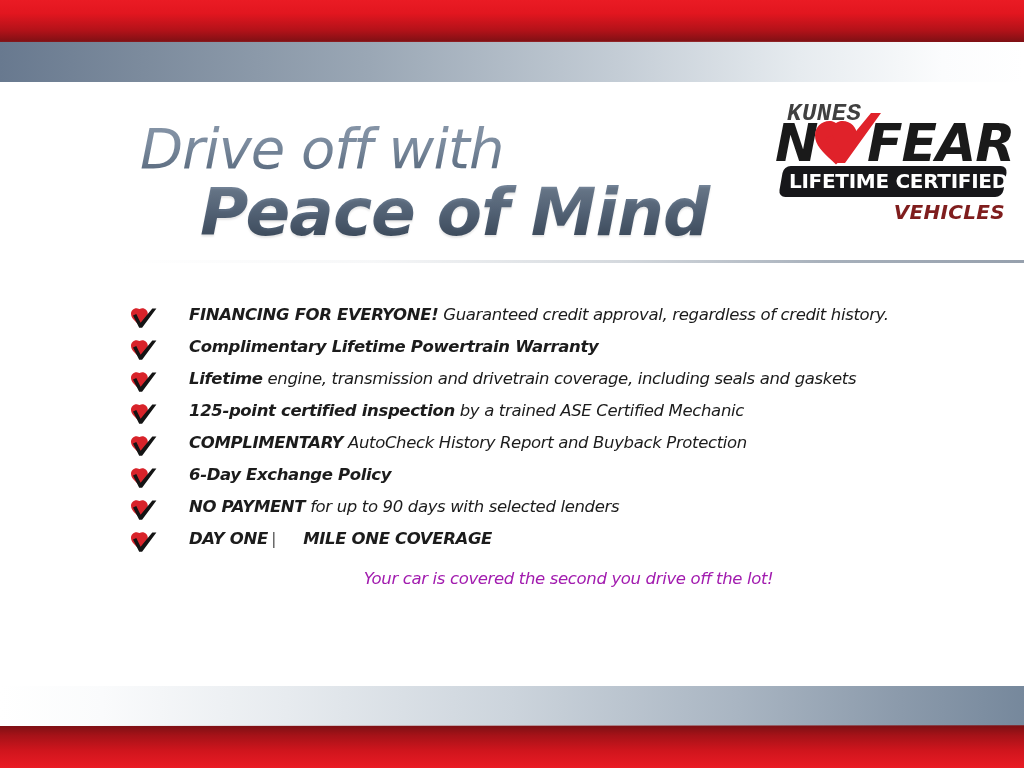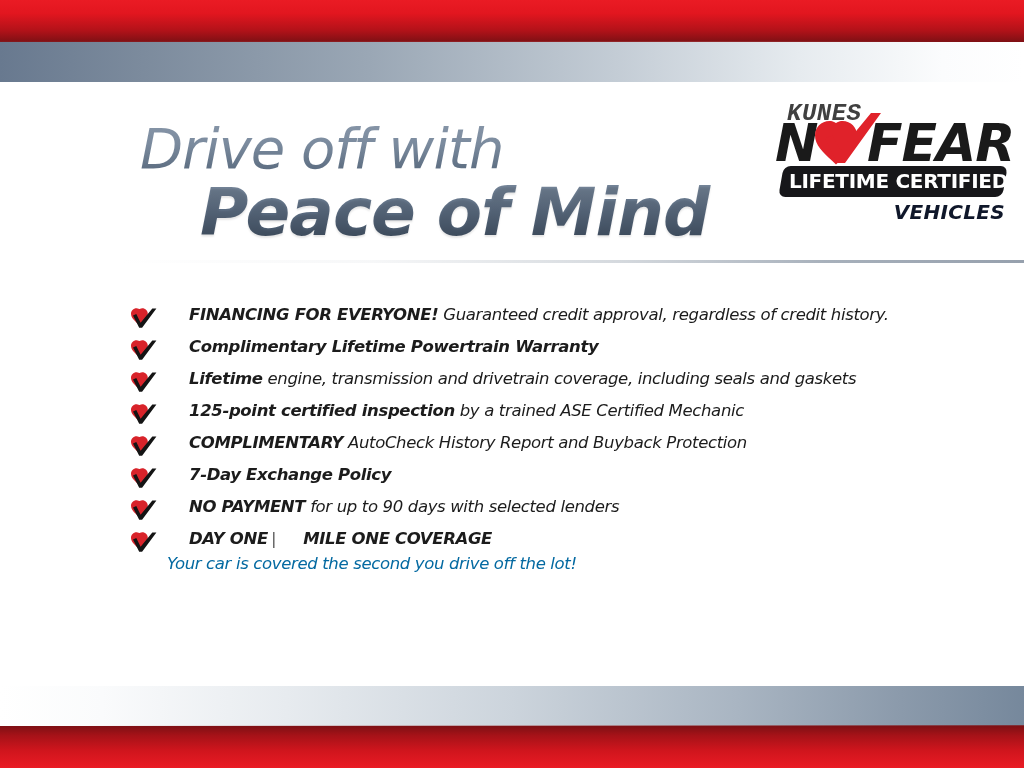--- a/index.html
+++ b/index.html
@@ -186,21 +186,21 @@
   .logo-vehicles {
     position: absolute;
     top: 100px; left: 0;
     width: 230px;
     text-align: right;
     font-family: "DejaVu Sans", sans-serif;
     font-weight: 700;
     font-style: italic;
     font-size: 20px;
     letter-spacing: .3px;
-    color: #0f172a;
+    color: #7f1d1d;
     white-space: nowrap;
   }
 
   
   .divider {
     position: absolute;
     top: 178px;
     left: 120px;
     width: 904px;
     height: 3px;
@@ -241,30 +241,31 @@
   }
   .bullet-text .b {
     font-weight: 700;
     margin-left: 24px;
   }
   .bullet-text .n {
     font-weight: 400;
   }
   .bullet-sub {
     display: block;
-    margin-top: 3px;
+    margin-top: 18px;
     margin-left: 2px;
     font-family: "DejaVu Sans", sans-serif;
     font-style: italic;
     font-weight: 400;
     font-size: 16.5px;
     line-height: 22px;
-    color: #0369a1;
+    color: #a21caf;
     letter-spacing: -.35px;
     white-space: nowrap;
+    text-align: center;
   }
   .sep {
     font-weight: 400;
     color: #5c5c5c;
     padding: 0 3px;
   }
 </style>
 </head>
 <body>
 
@@ -353,21 +354,21 @@
         </span>
         <div class="bullet-text"><span class="b">COMPLIMENTARY</span><span class="n"> AutoCheck History Report and Buyback Protection</span></div>
       </div>
       <div class="bullet-row">
         <span class="bullet-icon">
           <svg viewBox="0 0 27 22" style="width:27px;height:22px;display:block">
   <path d="M6.6 1.2 C3.3 1.2 1 3.7 1 6.8 C1 10.5 4.2 13.5 7.7 16.7 L9.4 18.3 L11.1 16.7 C14.6 13.5 17.8 10.5 17.8 6.8 C17.8 3.7 15.5 1.2 12.2 1.2 C10.7 1.2 9.4 2.1 9.4 2.1 C9.4 2.1 8.1 1.2 6.6 1.2 Z" fill="#d8232a"></path>
   <path d="M3.0 8.6 L9.2 20.8 L12.1 20.8 L26.4 1.6 L22.3 1.6 L10.6 15.8 L6.3 7.0 Z" fill="#141414"></path>
 </svg>
         </span>
-        <div class="bullet-text"><span class="b">7-Day Exchange Policy</span></div>
+        <div class="bullet-text"><span class="b">6-Day Exchange Policy</span></div>
       </div>
       <div class="bullet-row">
         <span class="bullet-icon">
           <svg viewBox="0 0 27 22" style="width:27px;height:22px;display:block">
   <path d="M6.6 1.2 C3.3 1.2 1 3.7 1 6.8 C1 10.5 4.2 13.5 7.7 16.7 L9.4 18.3 L11.1 16.7 C14.6 13.5 17.8 10.5 17.8 6.8 C17.8 3.7 15.5 1.2 12.2 1.2 C10.7 1.2 9.4 2.1 9.4 2.1 C9.4 2.1 8.1 1.2 6.6 1.2 Z" fill="#d8232a"></path>
   <path d="M3.0 8.6 L9.2 20.8 L12.1 20.8 L26.4 1.6 L22.3 1.6 L10.6 15.8 L6.3 7.0 Z" fill="#141414"></path>
 </svg>
         </span>
         <div class="bullet-text"><span class="b">NO PAYMENT</span><span class="n"> for up to 90 days with selected lenders</span></div>
       </div>

